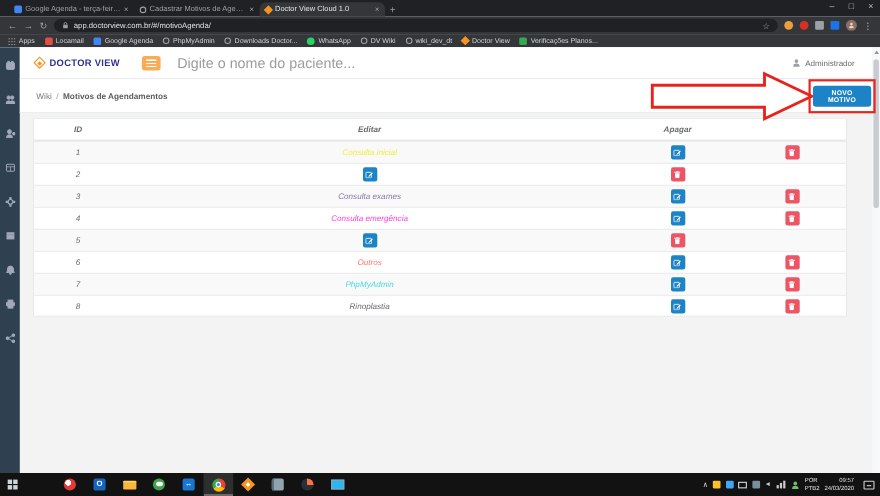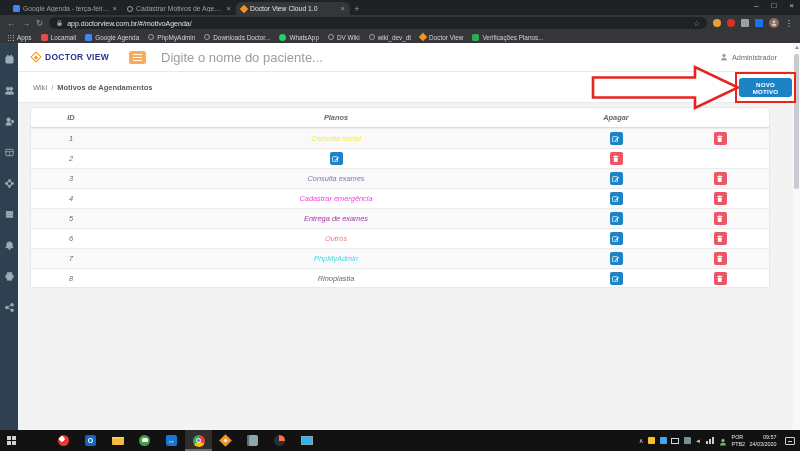--- a/index.html
+++ b/index.html
@@ -321,21 +321,21 @@
 
     <div class="crumbband">
       <span>Wiki</span>
       <span class="crumb-sep">/</span>
       <span class="crumb-cur">Motivos de Agendamentos</span>
     </div>
 
     <div class="panel">
       <div class="trow thead">
         <span>ID</span>
-        <span>Planos</span>
+        <span>Editar</span>
         <span>Apagar</span>
       </div>
 
       <div class="trow stripe">
         <span>1</span>
         <span style="color: rgb(240, 238, 58);">Consulta inicial</span>
         <span class="abtn btn-edit">
             <svg viewBox="0 0 10 10">
               <rect x="0.8" y="2.2" width="6.6" height="6.8" rx="0.8" fill="none" stroke="#fff" stroke-width="1"></rect>
               <path d="M4.4 6.4 L8.3 2.5 9.2 3.4 5.3 7.3 3.9 7.8 z" fill="#fff"></path>
@@ -374,37 +374,36 @@
           </span>
         <span class="abtn btn-del">
             <svg viewBox="0 0 10 10">
               <path d="M3.8 0.8 h2.4 l0.3 0.8 H8.6 v1 H1.4 v-1 h2.1 z" fill="#fff"></path>
               <path d="M2.2 3.4 h5.6 l-0.4 5.3 a0.8 0.8 0 0 1 -0.8 0.7 H3.4 a0.8 0.8 0 0 1 -0.8 -0.7 z" fill="#fff"></path>
             </svg>
           </span>
       </div>
       <div class="trow">
         <span>4</span>
-        <span style="color: rgb(248, 67, 220);">Cadastrar emergência</span>
+        <span style="color: rgb(248, 67, 220);">Consulta emergência</span>
         <span class="abtn btn-edit">
             <svg viewBox="0 0 10 10">
               <rect x="0.8" y="2.2" width="6.6" height="6.8" rx="0.8" fill="none" stroke="#fff" stroke-width="1"></rect>
               <path d="M4.4 6.4 L8.3 2.5 9.2 3.4 5.3 7.3 3.9 7.8 z" fill="#fff"></path>
             </svg>
           </span>
         <span class="abtn btn-del">
             <svg viewBox="0 0 10 10">
               <path d="M3.8 0.8 h2.4 l0.3 0.8 H8.6 v1 H1.4 v-1 h2.1 z" fill="#fff"></path>
               <path d="M2.2 3.4 h5.6 l-0.4 5.3 a0.8 0.8 0 0 1 -0.8 0.7 H3.4 a0.8 0.8 0 0 1 -0.8 -0.7 z" fill="#fff"></path>
             </svg>
           </span>
       </div>
       <div class="trow stripe">
         <span>5</span>
-        <span style="color: rgb(160, 59, 164);">Entrega de exames</span>
         <span class="abtn btn-edit">
             <svg viewBox="0 0 10 10">
               <rect x="0.8" y="2.2" width="6.6" height="6.8" rx="0.8" fill="none" stroke="#fff" stroke-width="1"></rect>
               <path d="M4.4 6.4 L8.3 2.5 9.2 3.4 5.3 7.3 3.9 7.8 z" fill="#fff"></path>
             </svg>
           </span>
         <span class="abtn btn-del">
             <svg viewBox="0 0 10 10">
               <path d="M3.8 0.8 h2.4 l0.3 0.8 H8.6 v1 H1.4 v-1 h2.1 z" fill="#fff"></path>
               <path d="M2.2 3.4 h5.6 l-0.4 5.3 a0.8 0.8 0 0 1 -0.8 0.7 H3.4 a0.8 0.8 0 0 1 -0.8 -0.7 z" fill="#fff"></path>

